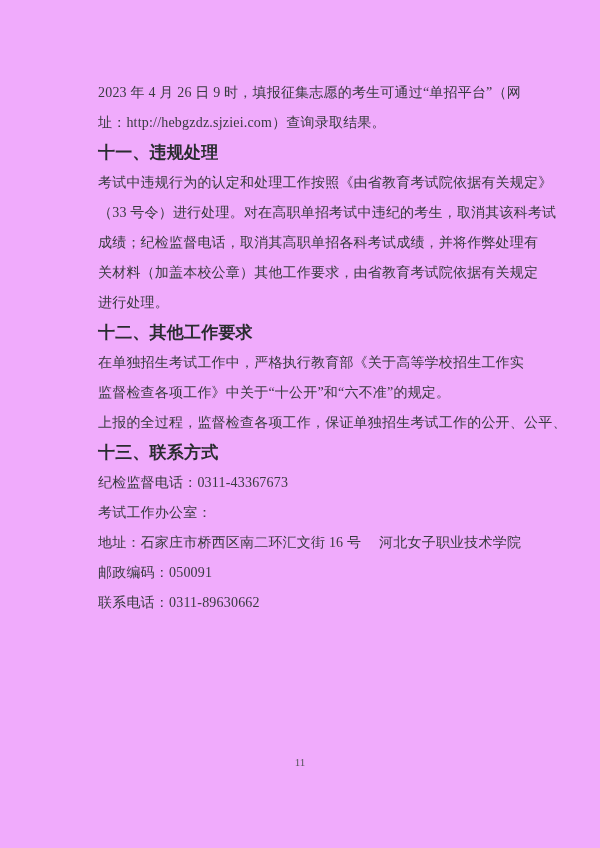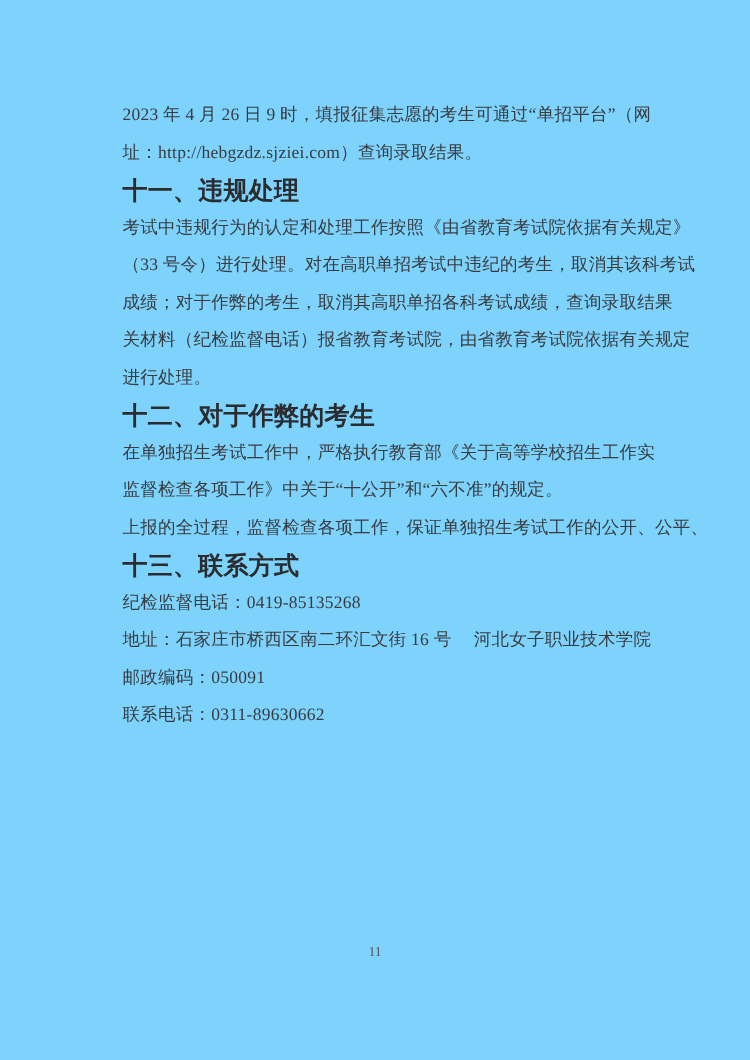--- a/index.html
+++ b/index.html
@@ -4,21 +4,21 @@
 <style>
   html, body {
     margin: 0;
     padding: 0;
     background: #ffffff;
   }
   .page {
     position: relative;
     width: 600px;
     height: 848px;
-    background: #7dd3fc;
+    background: #f0abfc;
     overflow: hidden;
     font-family: "Liberation Serif", "DejaVu Serif", serif;
     color: #383b40;
   }
   .content {
     position: absolute;
     left: 70px;
     top: 78px;
     width: 468px;
   }
@@ -32,21 +32,21 @@
   .l-first {
     padding-left: 28px;
   }
   .l-cont {
     padding-left: 0;
     margin-left: 28px;
   }
   .l-head {
     padding-left: 28px;
     font-weight: bold;
-    font-size: 20px;
+    font-size: 17px;
     color: #2a2c30;
   }
   .page-number {
     position: absolute;
     left: 0;
     right: 0;
     top: 752px;
     height: 20px;
     line-height: 20px;
     text-align: center;
@@ -57,27 +57,28 @@
 </head>
 <body>
 
 <div class="page">
   <div class="content">
     <div class="line l-first">2023 年 4 月 26 日 9 时，填报征集志愿的考生可通过“单招平台”（网</div>
     <div class="line l-cont">址：http://hebgzdz.sjziei.com）查询录取结果。</div>
     <div class="line l-head">十一、违规处理</div>
     <div class="line l-first">考试中违规行为的认定和处理工作按照《由省教育考试院依据有关规定》</div>
     <div class="line l-cont">（33 号令）进行处理。对在高职单招考试中违纪的考生，取消其该科考试</div>
-    <div class="line l-cont">成绩；对于作弊的考生，取消其高职单招各科考试成绩，查询录取结果</div>
-    <div class="line l-cont">关材料（纪检监督电话）报省教育考试院，由省教育考试院依据有关规定</div>
+    <div class="line l-cont">成绩；纪检监督电话，取消其高职单招各科考试成绩，并将作弊处理有</div>
+    <div class="line l-cont">关材料（加盖本校公章）其他工作要求，由省教育考试院依据有关规定</div>
     <div class="line l-cont">进行处理。</div>
-    <div class="line l-head">十二、对于作弊的考生</div>
+    <div class="line l-head">十二、其他工作要求</div>
     <div class="line l-first">在单独招生考试工作中，严格执行教育部《关于高等学校招生工作实</div>
     <div class="line l-cont">监督检查各项工作》中关于“十公开”和“六不准”的规定。</div>
     <div class="line l-cont">上报的全过程，监督检查各项工作，保证单独招生考试工作的公开、公平、</div>
     <div class="line l-head">十三、联系方式</div>
-    <div class="line l-first">纪检监督电话：0419-85135268</div>
+    <div class="line l-first">纪检监督电话：0311-43367673</div>
+    <div class="line l-first">考试工作办公室：</div>
     <div class="line l-first">地址：石家庄市桥西区南二环汇文街 16 号　 河北女子职业技术学院</div>
     <div class="line l-first">邮政编码：050091</div>
     <div class="line l-first">联系电话：0311-89630662</div>
   </div>
   <div class="page-number">11</div>
 </div>
 
 </body></html>

